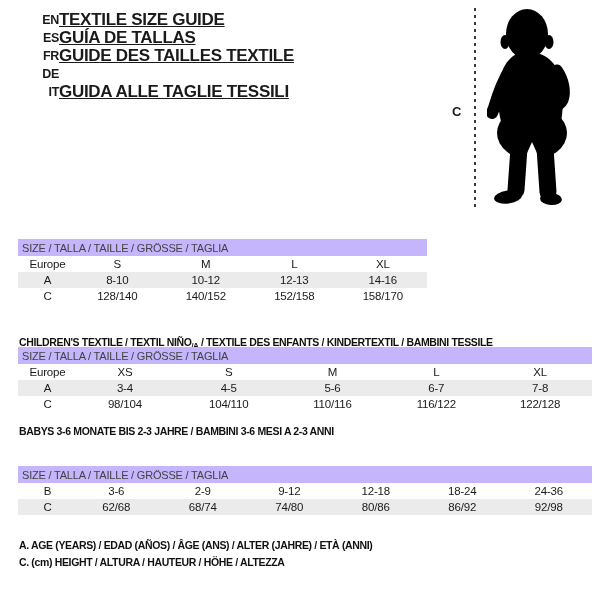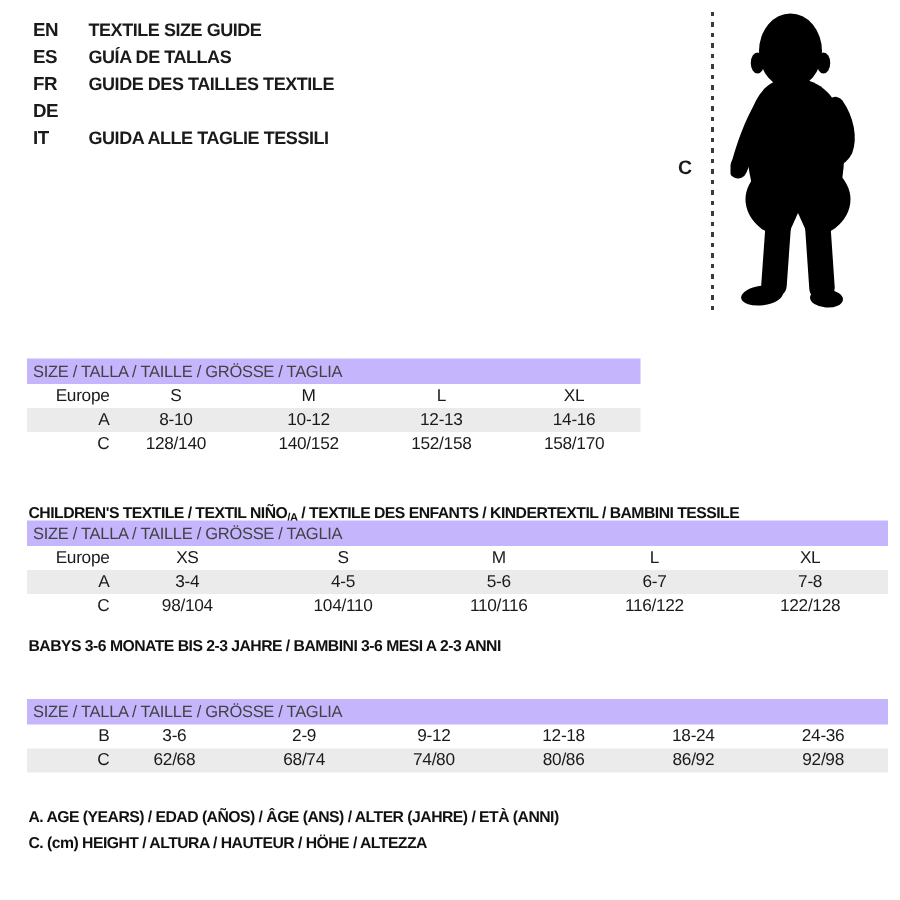--- a/index.html
+++ b/index.html
@@ -3,23 +3,23 @@
 <meta charset="utf-8">
 <style>
   html,body { margin:0; padding:0; background:#fff; }
   .page {
     position:relative; width:600px; height:600px; background:#ffffff;
     font-family:"Liberation Sans", sans-serif; color:#1a1a1a; overflow:hidden;
   }
 
   
   .lang-list { position:absolute; left:22px; top:11px; }
-  .lang-row { display:flex; height:18px; align-items:center; }
+  .lang-row { display:flex; height:18px; align-items:center;text-align:right; }
   .lang-code { width:37px; font-weight:bold; font-size:12.5px; letter-spacing:-0.3px; }
-  .lang-label { font-weight:bold; font-size:12px; letter-spacing:-0.3px; white-space:nowrap; }
+  .lang-label { font-weight:bold; font-size:17px; letter-spacing:-0.3px; white-space:nowrap;text-decoration:underline; }
 
   
   .marker-c { position:absolute; left:452px; top:104px; font-weight:bold; font-size:13px; }
   .dash-line {
     position:absolute; left:474px; top:8px; width:2px; height:200px;
     background:repeating-linear-gradient(to bottom, #3a3a3a 0 3px, transparent 3px 7px);
   }
   .baby-svg { position:absolute; left:487px; top:6px; width:110px; height:202px; }
 
   
@@ -36,21 +36,21 @@
   .size-table { position:absolute; left:18px; }
   .tbl-1 { top:239px; width:409px; }
   .tbl-2 { top:347px; width:574px; }
   .tbl-3 { top:466px; width:574px; }
   .band {
     height:17px; background:#c4b5fd; color:#424242; display:flex; align-items:center;
     padding-left:4px; box-sizing:border-box; font-size:11px; letter-spacing:-0.2px; white-space:nowrap;
   }
   .trow { display:flex; height:16px; align-items:center; font-size:11.5px; letter-spacing:-0.2px; }
   .trow.shade { background:#ebebeb; }
-  .c0 { width:55px; padding-left:4px; box-sizing:border-box; text-align:right; }
+  .c0 { width:55px; padding-left:4px; box-sizing:border-box; text-align:center; }
   .cell { flex:1; text-align:center; }
 
   
   .notes { position:absolute; left:19px; top:539px; }
   .note-line { height:17px; font-weight:bold; font-size:10.5px; letter-spacing:-0.35px; white-space:nowrap; color:#111; }
 </style>
 </head>
 <body>
 
 <div class="page">

